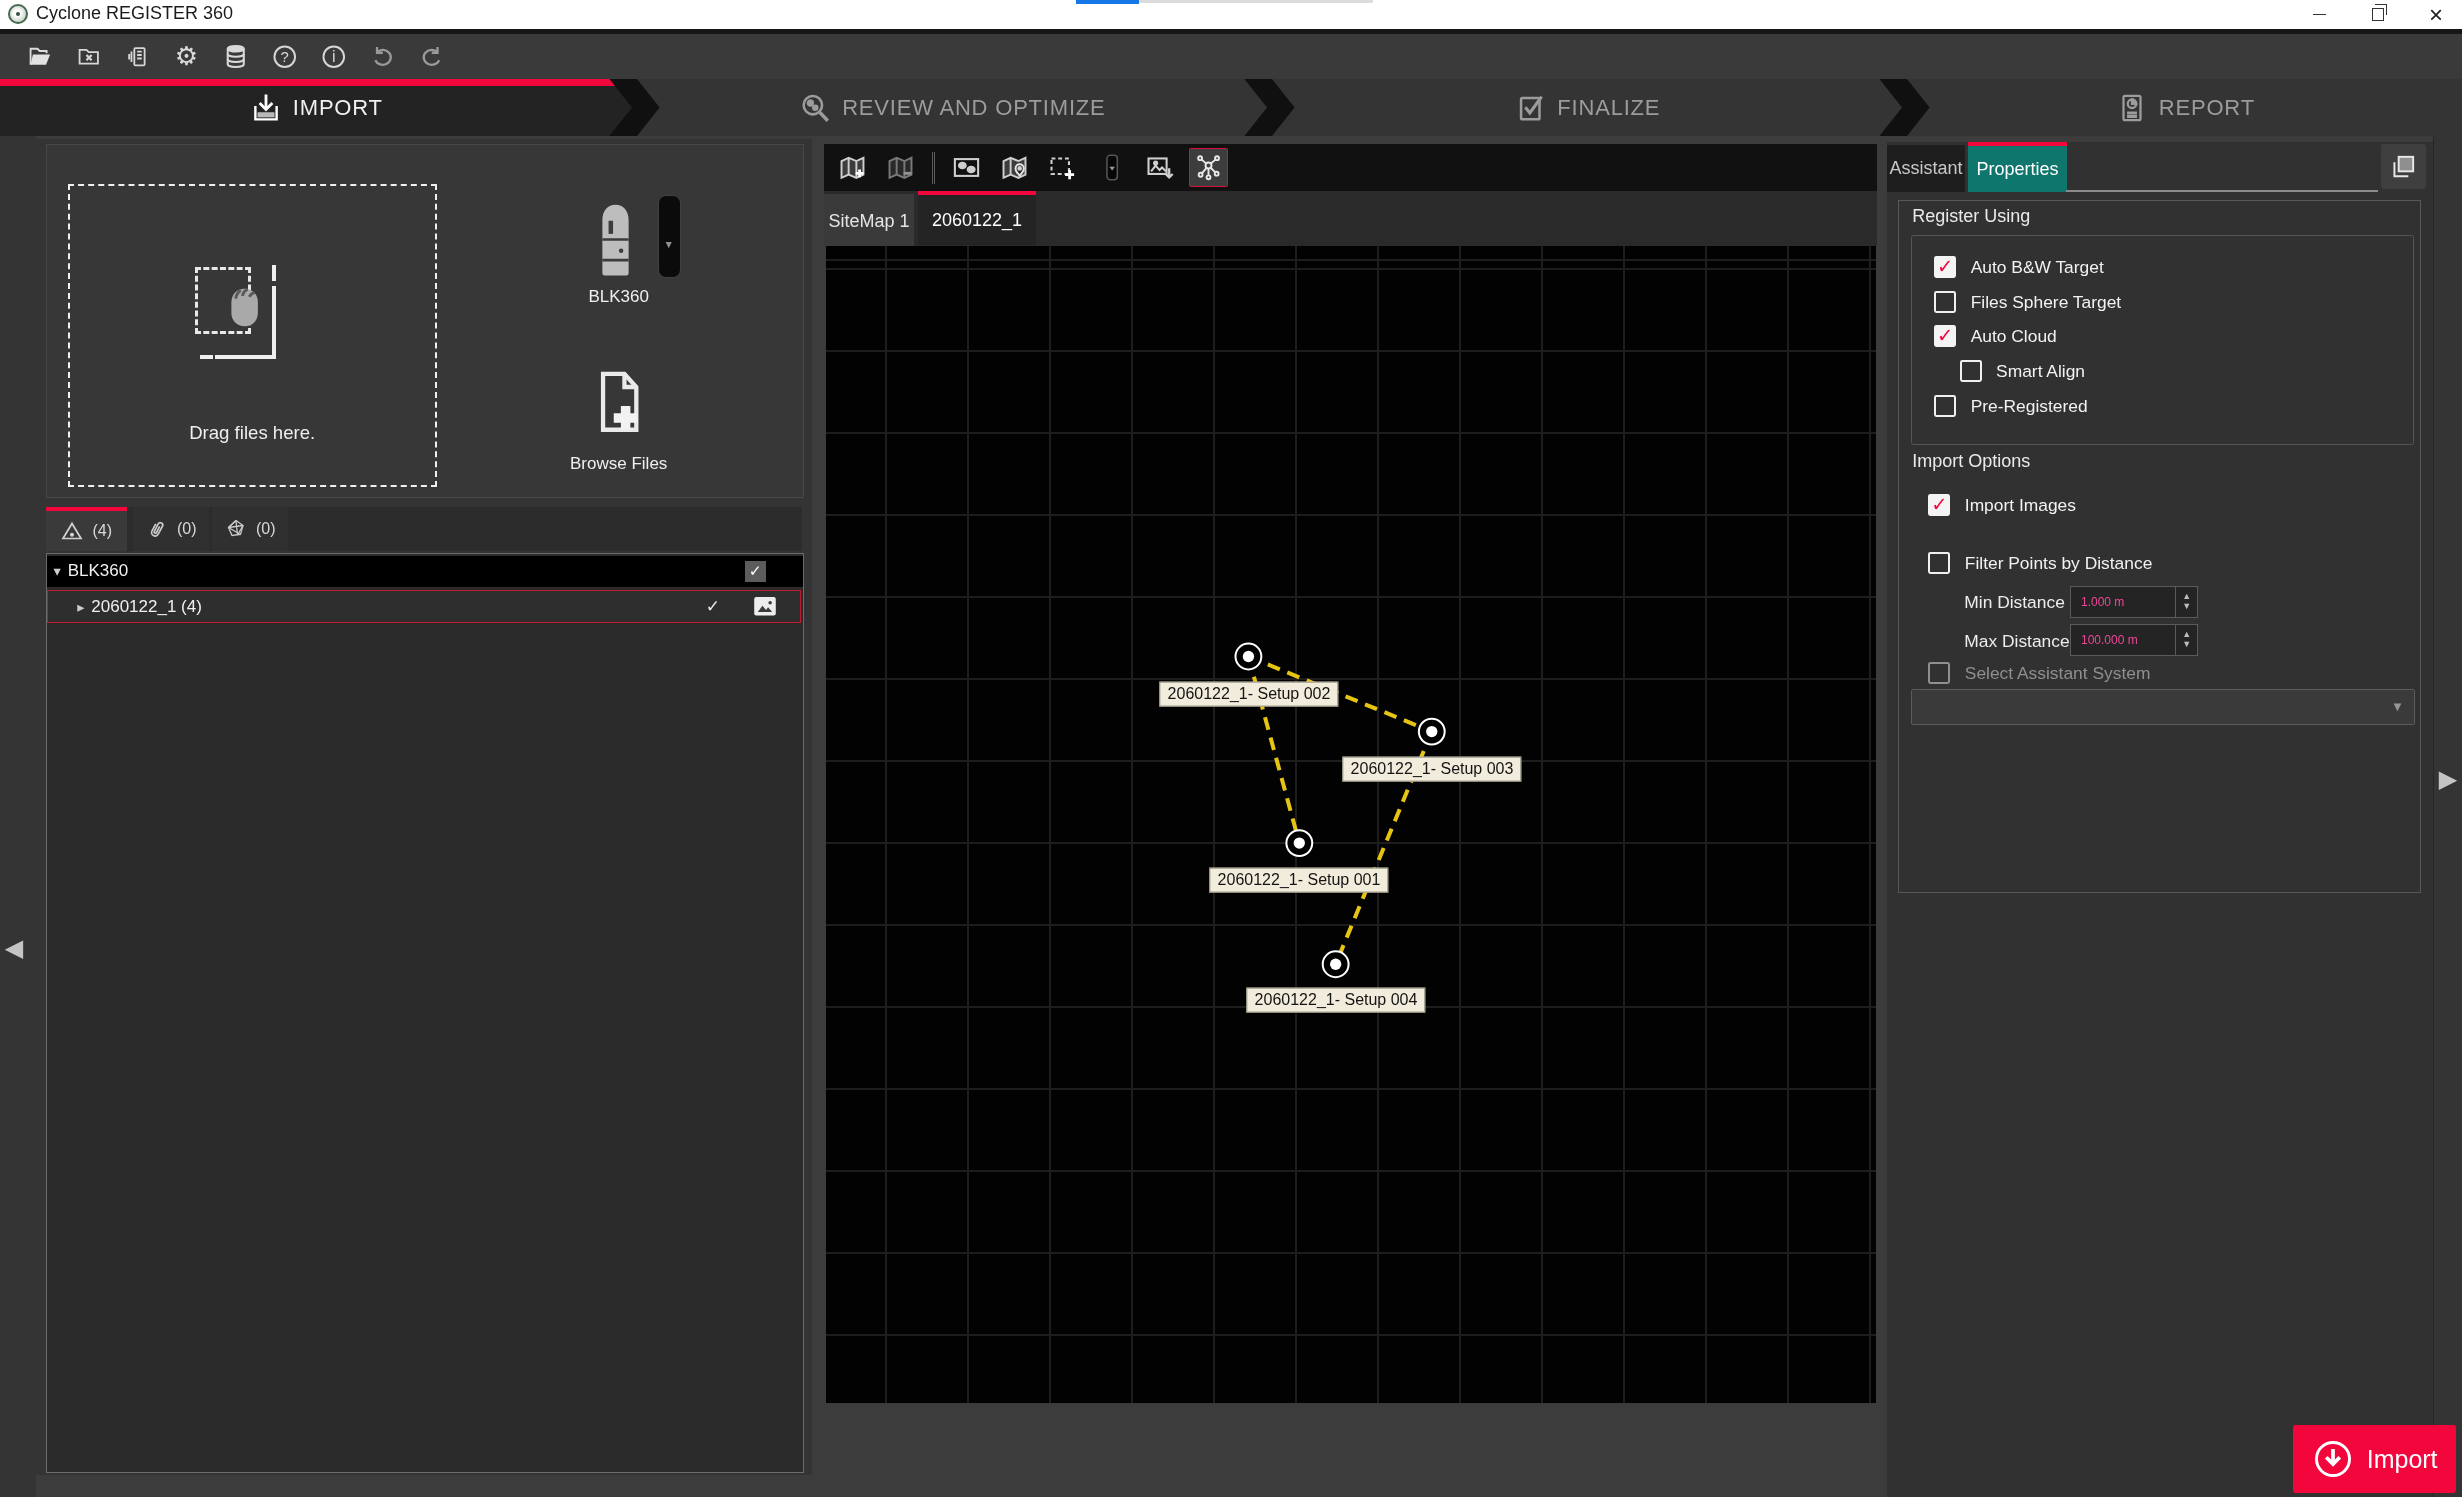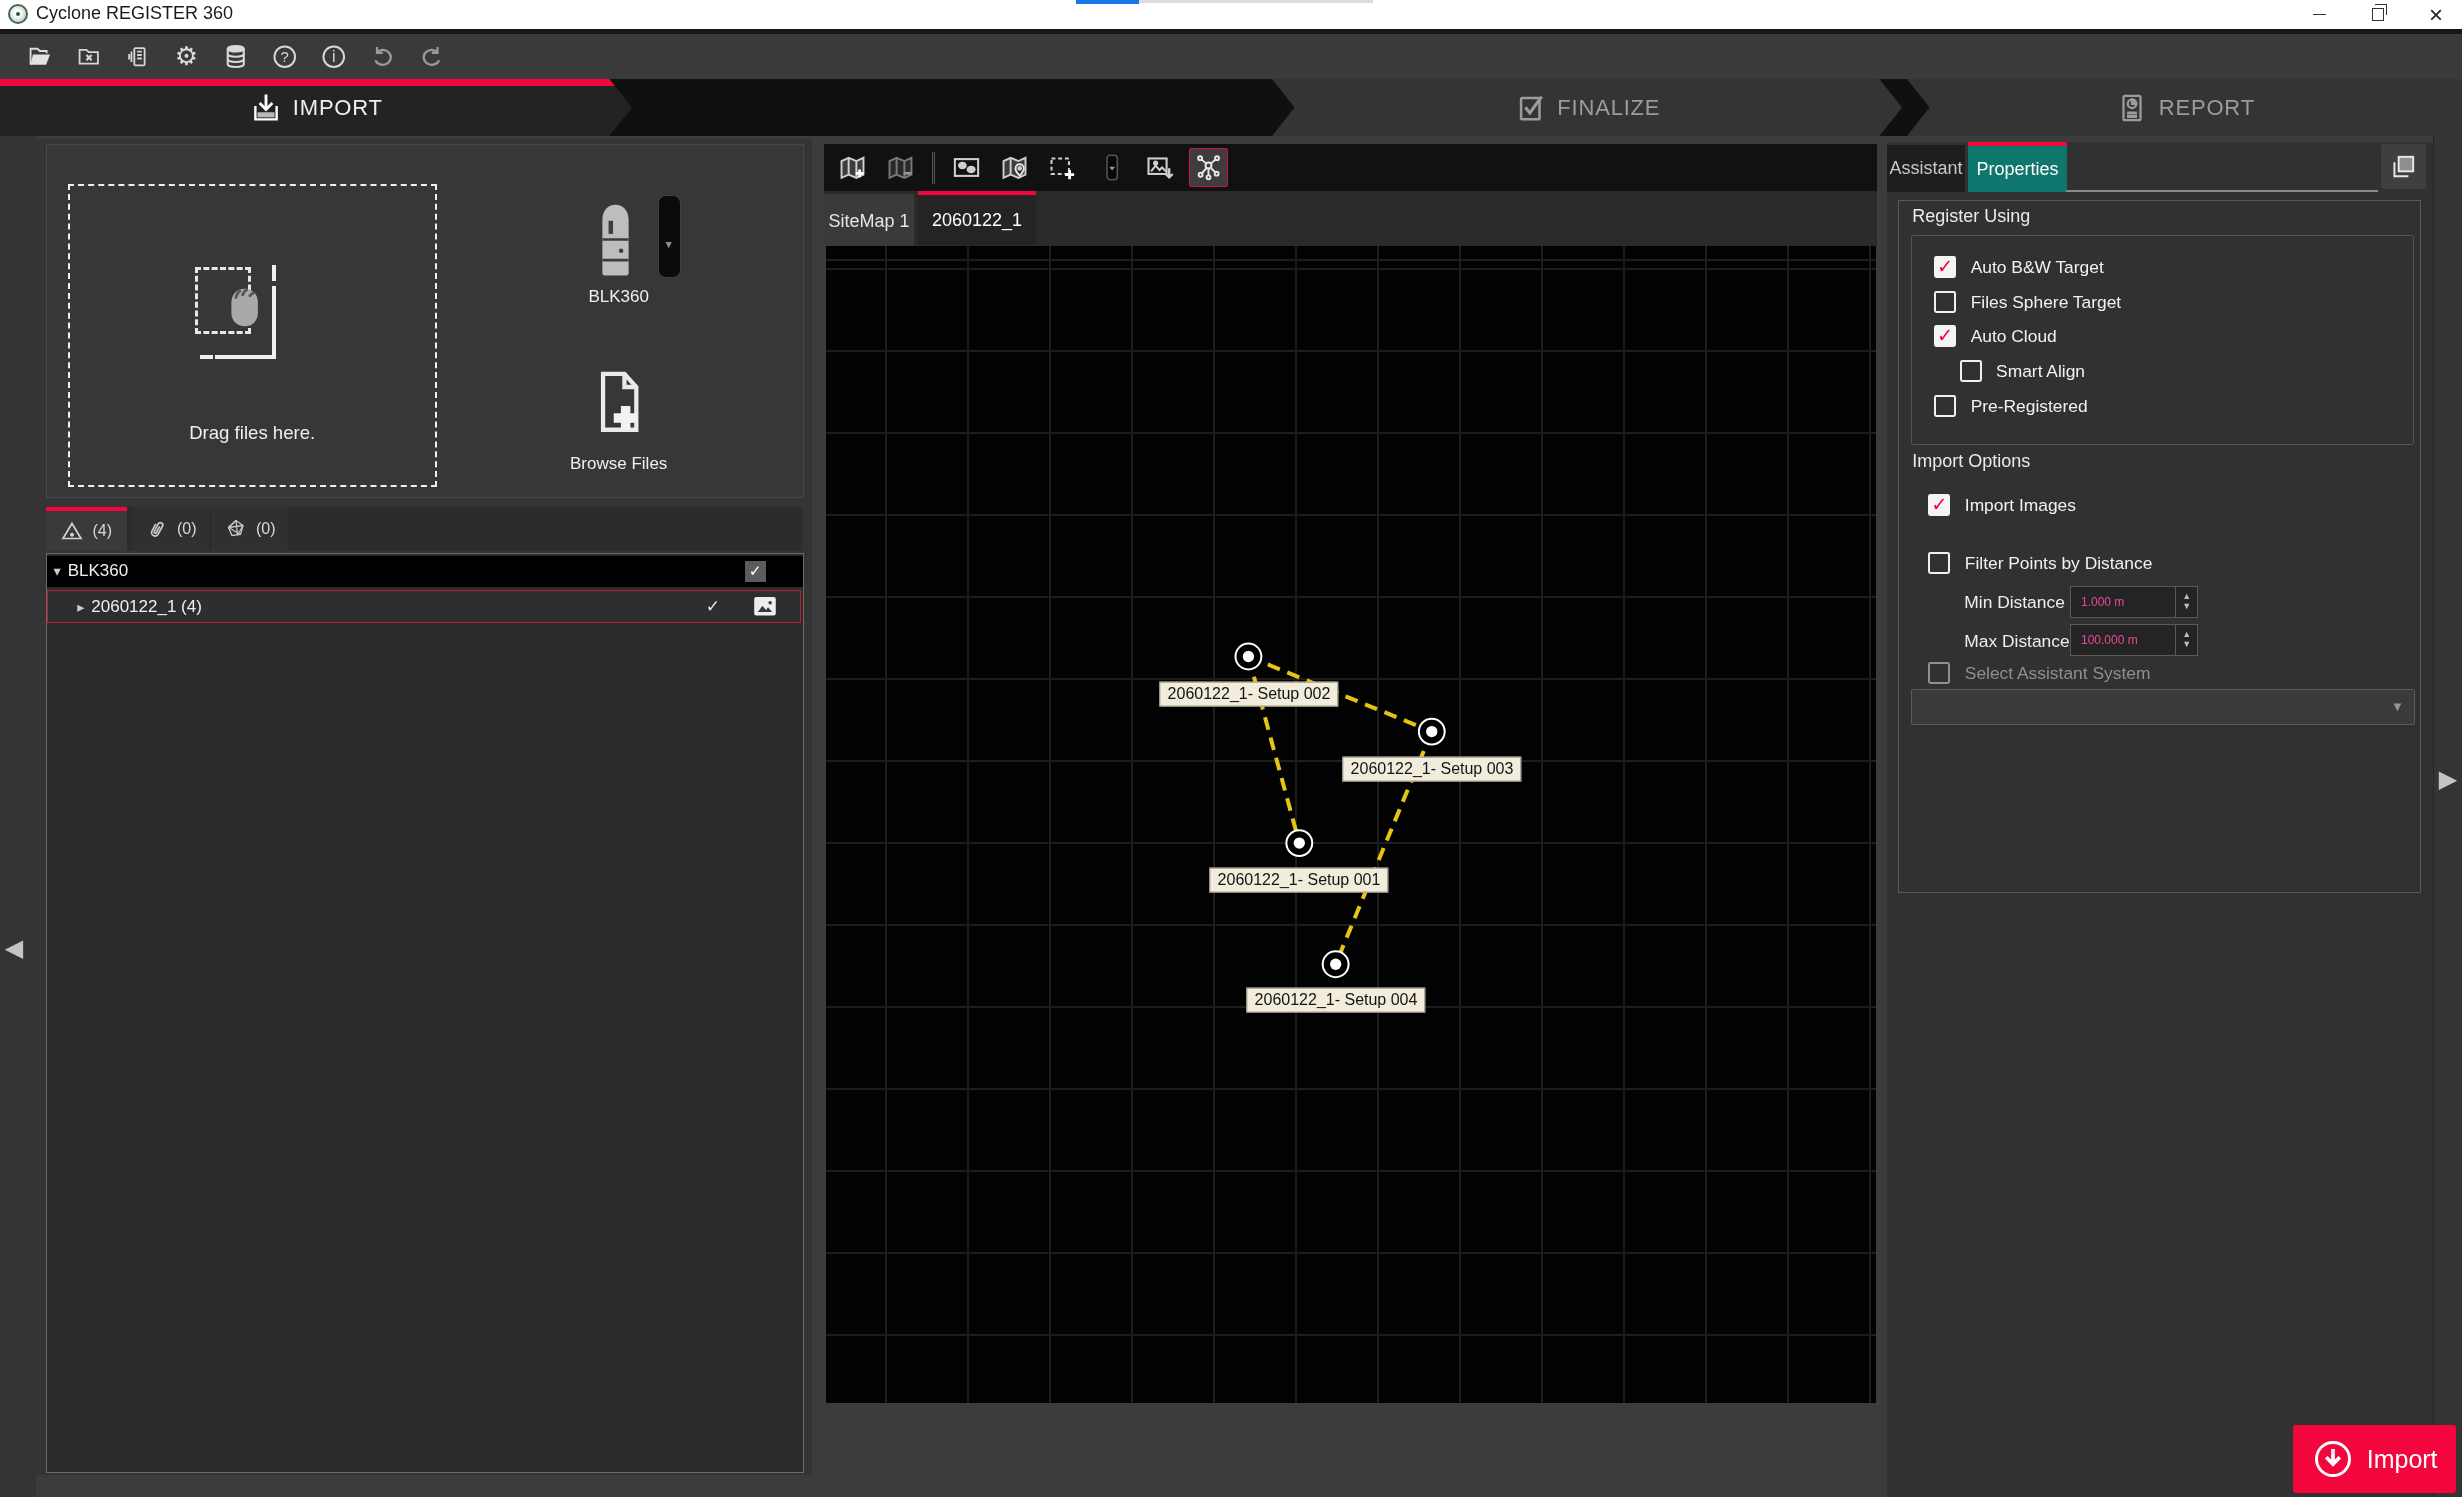--- a/index.html
+++ b/index.html
@@ -226,20 +226,31 @@
     <div class="step first">
       <span class="sicon">
         <svg viewBox="0 0 24 24">
             <path d="M12 2.5v10" stroke="#fff" stroke-width="2" fill="none"></path>
             <path d="M7.5 8.5L12 13l4.5-4.5" stroke="#fff" stroke-width="2" fill="none"></path>
             <path d="M4.5 10.5v9.5h15v-9.5" stroke="#fff" stroke-width="1.7" fill="none"></path>
             <rect x="6" y="15" width="12" height="3.6" fill="#b9b9b9"></rect>
           </svg>
       </span>
       <span>IMPORT</span>
+    </div>
+    <div class="step s2">
+      <span class="sicon">
+        <svg viewBox="0 0 24 24" fill="none" stroke="#9c9c9c" stroke-width="1.8">
+            <circle cx="10.5" cy="10" r="6.5"></circle>
+            <path d="M15.3 15L21 21" stroke-width="2.4"></path>
+            <circle cx="8.7" cy="8.5" r="1.7" fill="#9c9c9c"></circle>
+            <circle cx="12.2" cy="11.8" r="1.4" fill="#9c9c9c"></circle>
+          </svg>
+      </span>
+      <span>REVIEW AND OPTIMIZE</span>
     </div>
     <div class="step s4">
       <span class="sicon">
         <svg viewBox="0 0 24 24" fill="none" stroke="#9c9c9c" stroke-width="1.6">
             <rect x="6" y="3.5" width="12" height="17" rx="1"></rect>
             <circle cx="12" cy="9" r="3"></circle>
             <path d="M12 6a3 3 0 0 1 3 3h-3z" fill="#9c9c9c"></path>
             <path d="M8.5 15.5h7M8.5 18h7" stroke-width="2"></path>
           </svg>
       </span>

